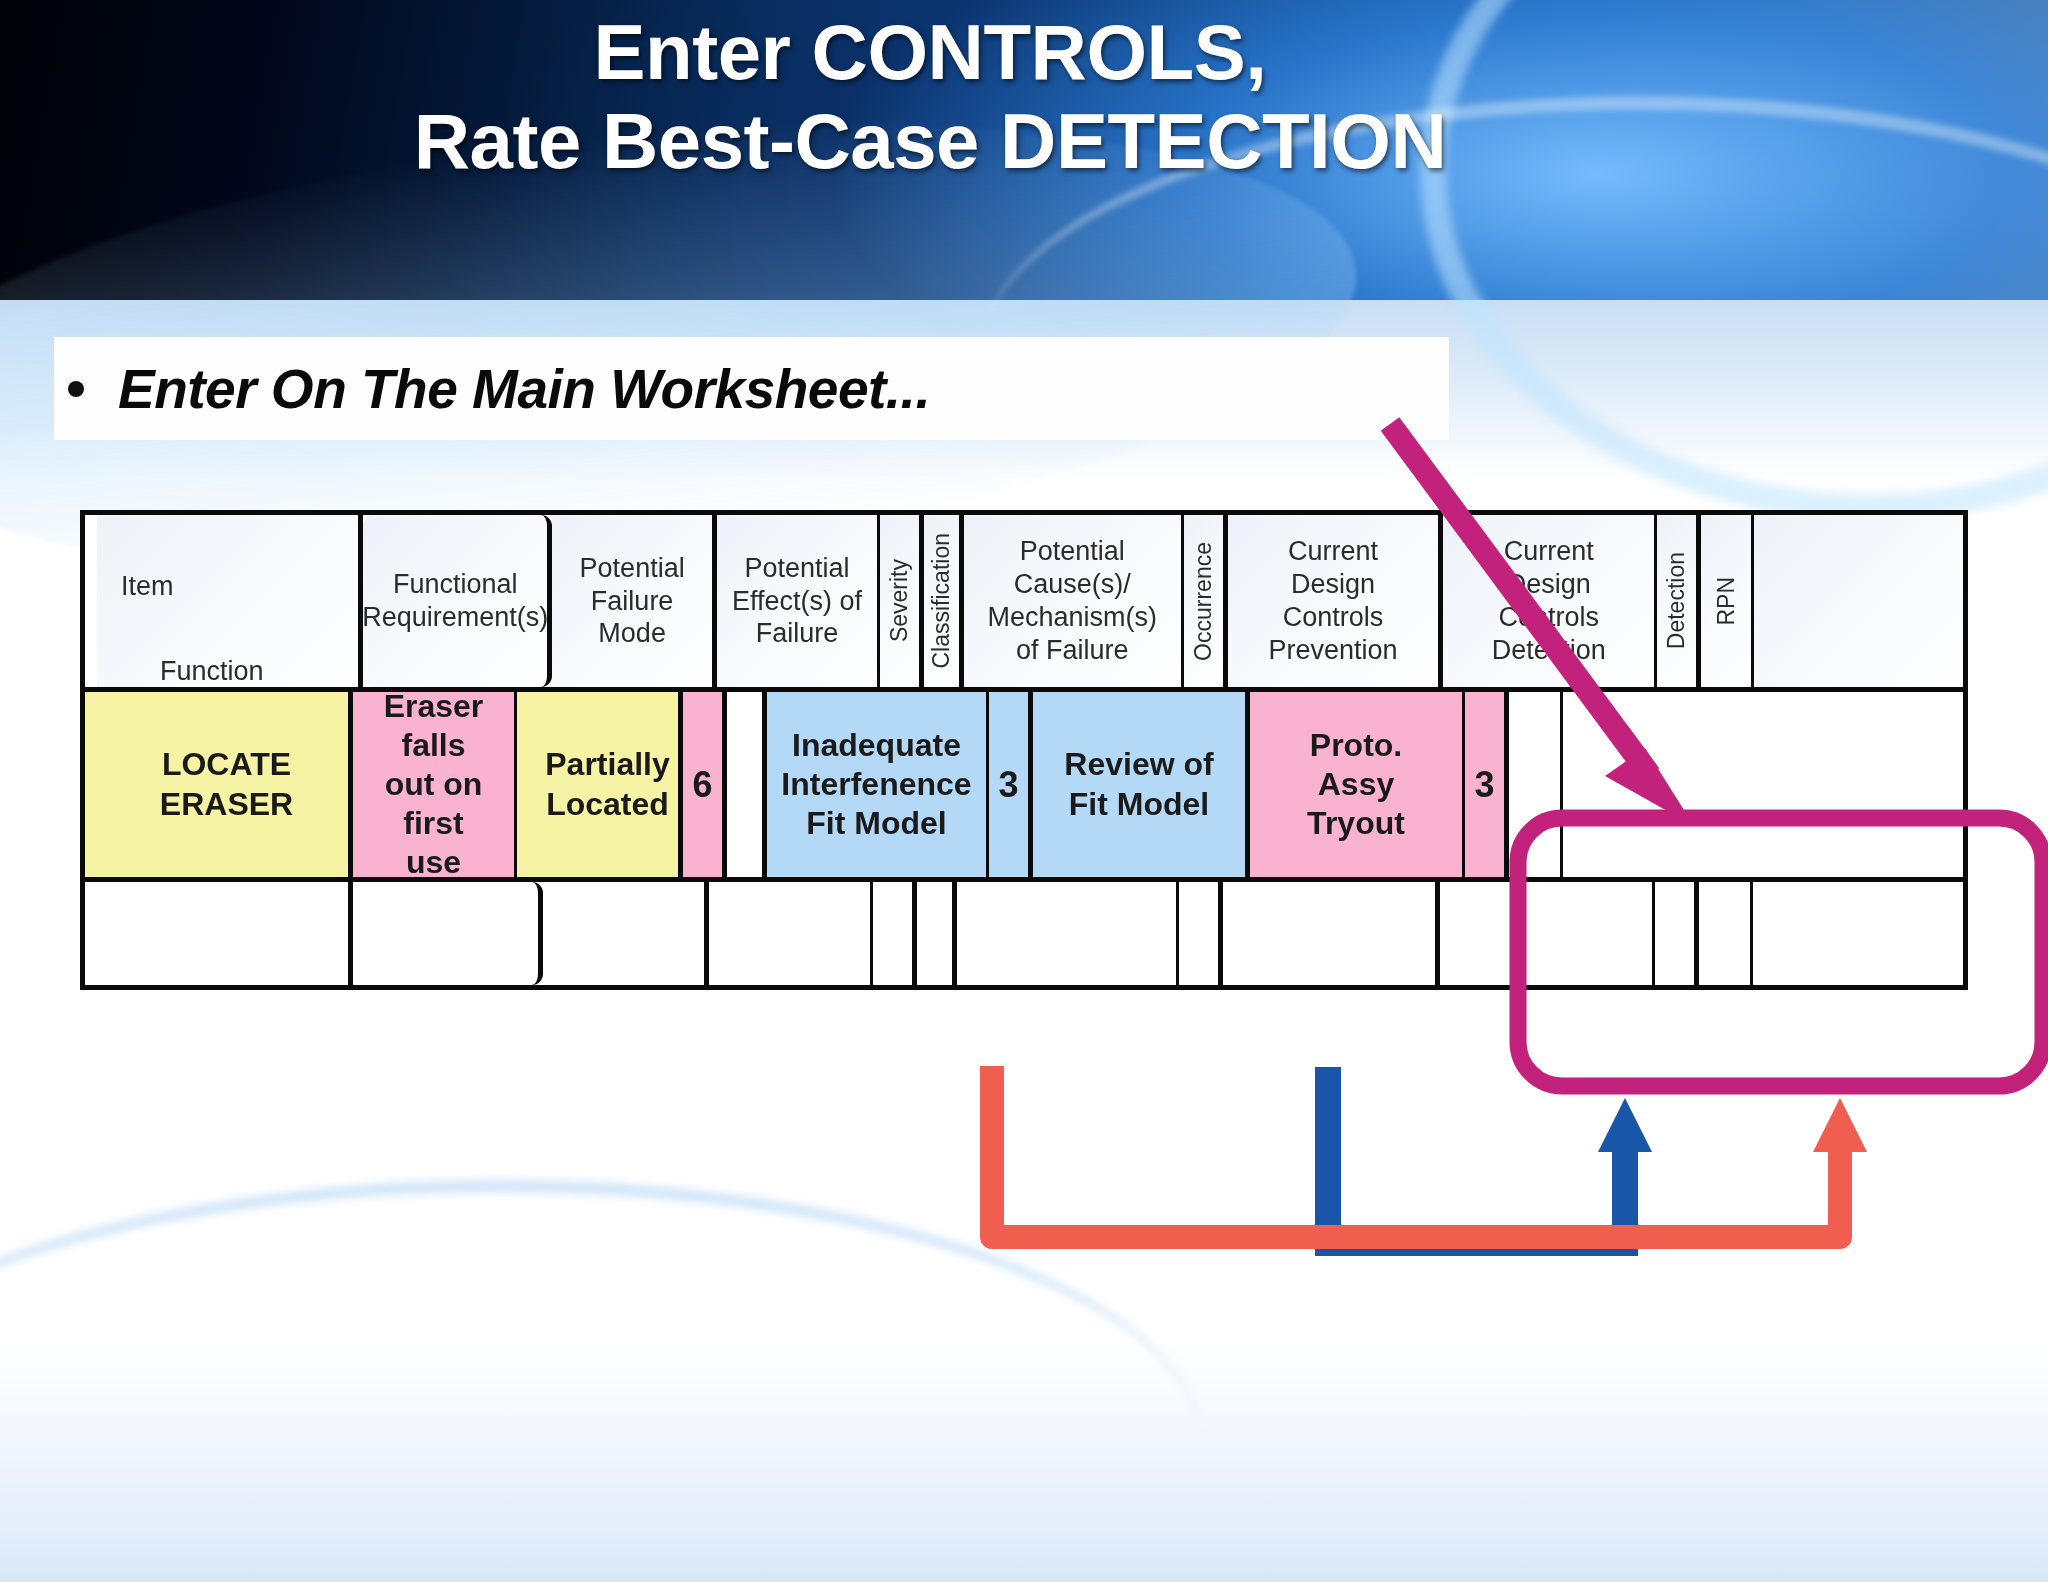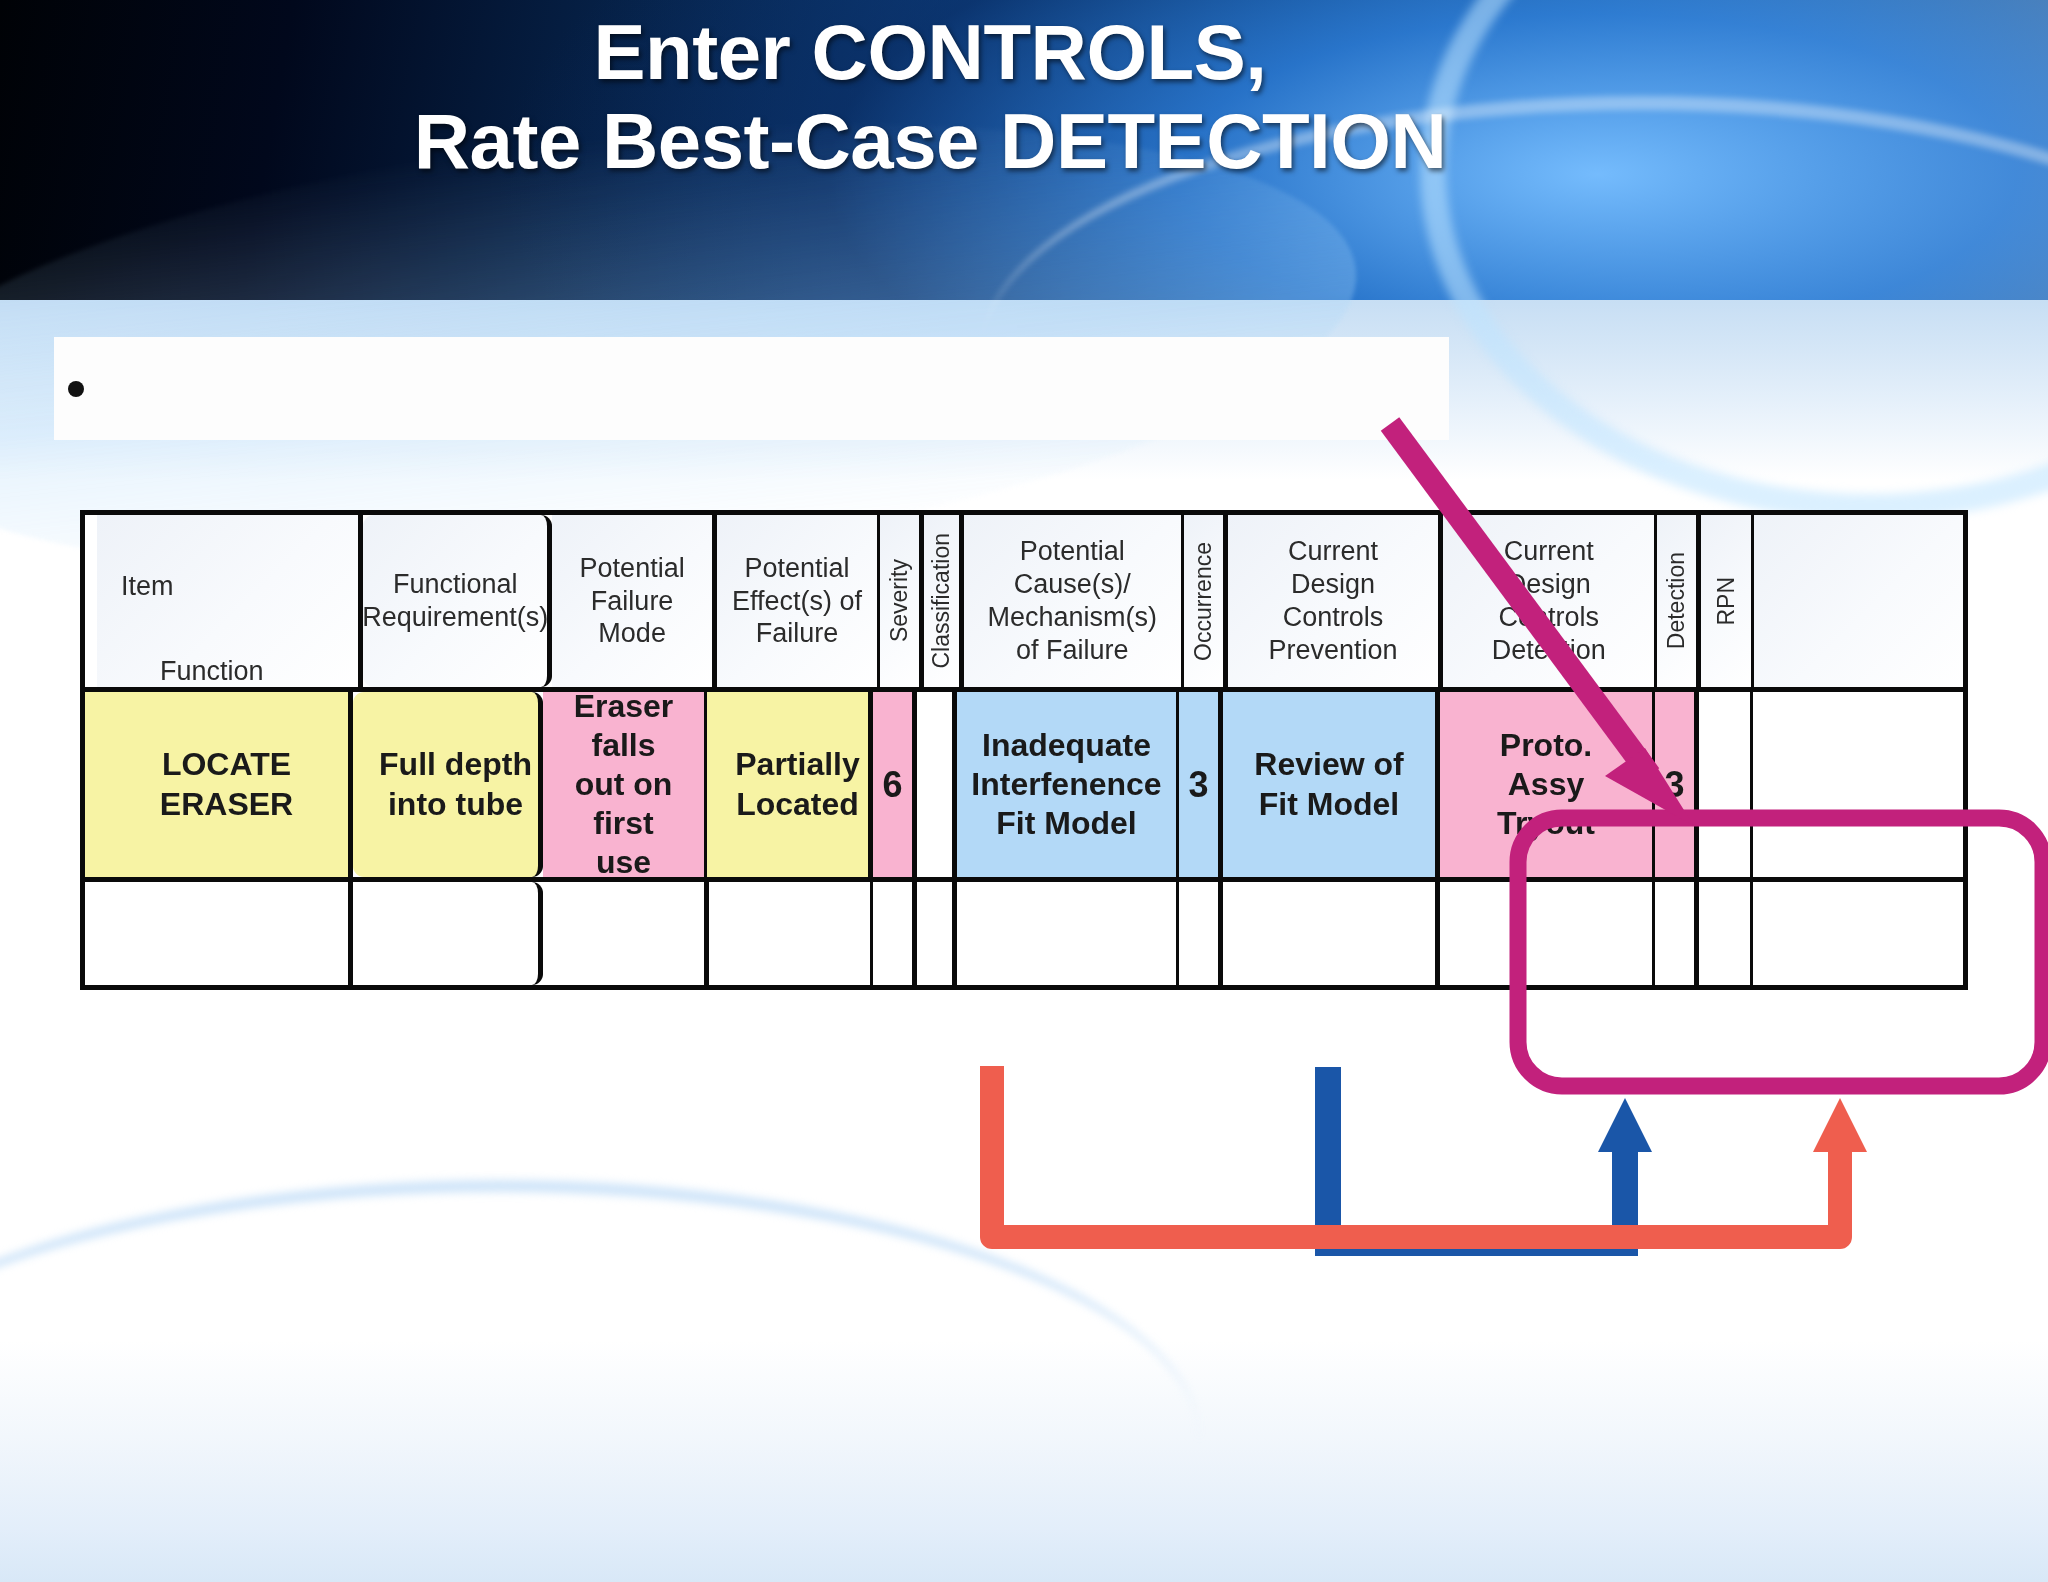--- a/index.html
+++ b/index.html
@@ -211,20 +211,21 @@
     <div class="swoosh1"></div>
     <div class="swoosh2"></div>
     <div class="swoosh3"></div>
   </div>
 
   <div id="slide-title">Enter CONTROLS,
 Rate Best-Case DETECTION</div>
 
   <div id="bullet-box">
     <div id="bullet-dot"></div>
+    <div id="bullet-text">Enter On The Main Worksheet...</div>
   </div>
 
   <div id="fmea-table">
 
     <div class="trow" id="head-row">
       <div class="cell c-item head">
         <span>Item</span>
         <span class="fn">Function</span>
       </div>
       <div class="cell c-func">Functional
@@ -250,22 +251,20 @@
 Design
 Controls
 Detection</div>
       <div class="cell c-detn"><span class="vert">Detection</span></div>
       <div class="cell c-rpn thin"><span class="vert">RPN</span></div>
       <div class="cell c-end last"></div>
     </div>
 
     <div class="trow" id="data-row">
       <div class="cell c-item fill-yellow">LOCATE ERASER</div>
-      <div class="cell c-func fill-yellow">Full depth
-into tube</div>
       <div class="cell c-effect thin fill-pink">Eraser falls
 out on first
 use</div>
       <div class="cell c-fail fill-yellow">Partially
 Located</div>
       <div class="cell c-sev num fill-pink">6</div>
       <div class="cell c-class fill-white"></div>
       <div class="cell c-cause thin fill-blue">Inadequate
 Interfenence
 Fit Model</div>

